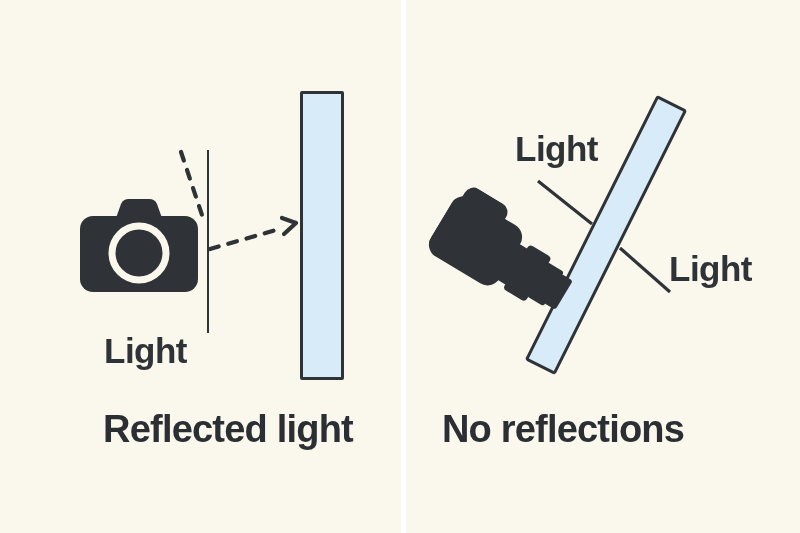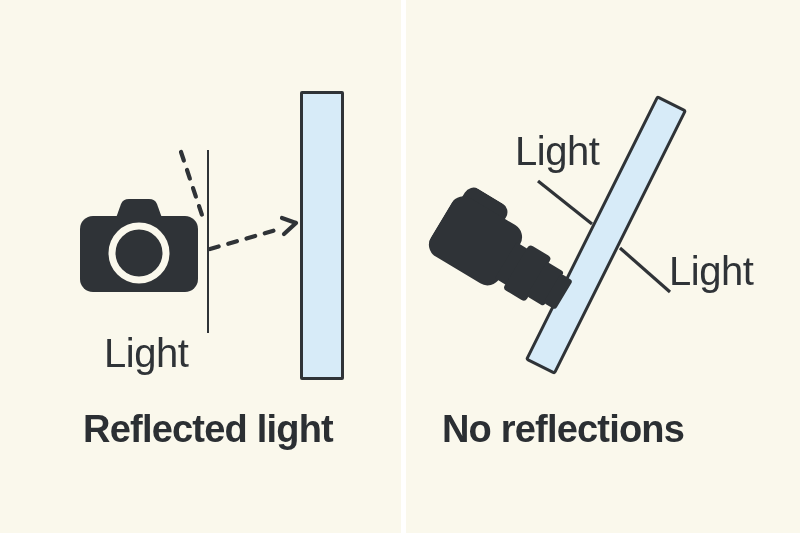--- a/index.html
+++ b/index.html
@@ -50,41 +50,41 @@
   }
   .icon-camera-side {
     position: absolute;
     left: 431px; top: 213px;
     width: 150px; height: 90px;
     transform: rotate(31deg);
   }
   .label {
     position: absolute;
     color: #2F3337;
-    font-size: 40px;
-    font-weight: 400;
+    font-size: 35px;
+    font-weight: 700;
     letter-spacing: -0.5px;
     white-space: nowrap;
     line-height: 1;
   }
   .label-light-left  { left: 104px; top: 333px; }
   .label-light-top   { left: 515px; top: 131px; }
   .label-light-right { left: 669px; top: 251px; }
   .caption {
     position: absolute;
     top: 410px;
     transform: translateX(-50%);
     color: #2B2F33;
     font-size: 38px;
     font-weight: 700;
     letter-spacing: -0.8px;
     white-space: nowrap;
     line-height: 1;
   }
-  .caption-left  { left: 208px; }
+  .caption-left  { left: 228px; }
   .caption-right { left: 563px; }
 </style>
 </head>
 <body>
 
 <div class="stage">
 
   <div class="divider"></div>
 
   <div>

